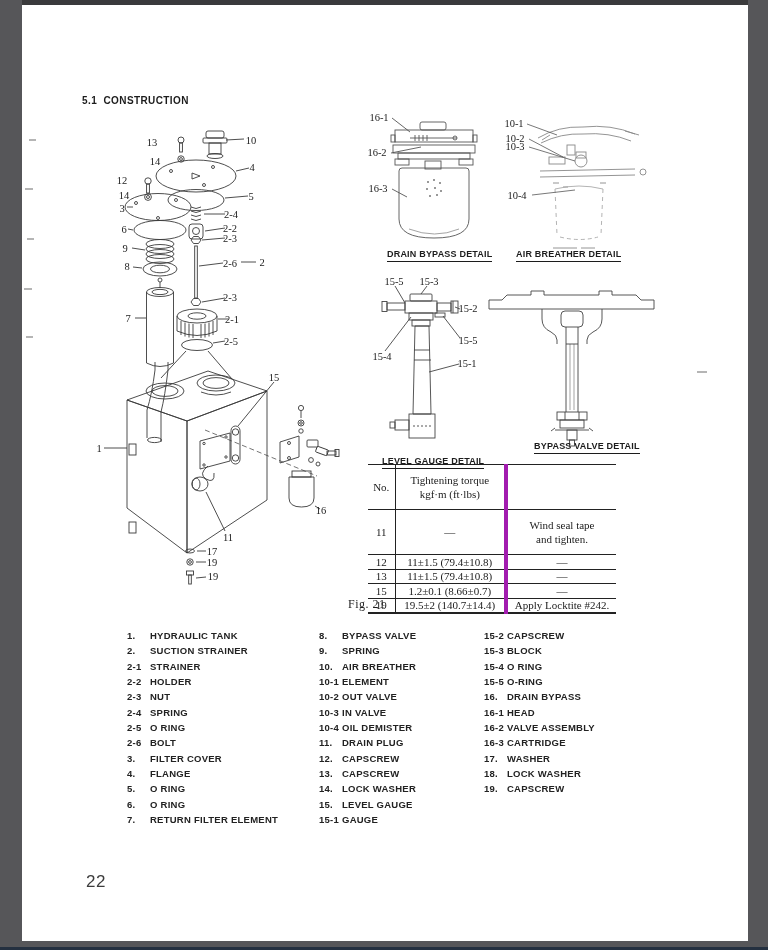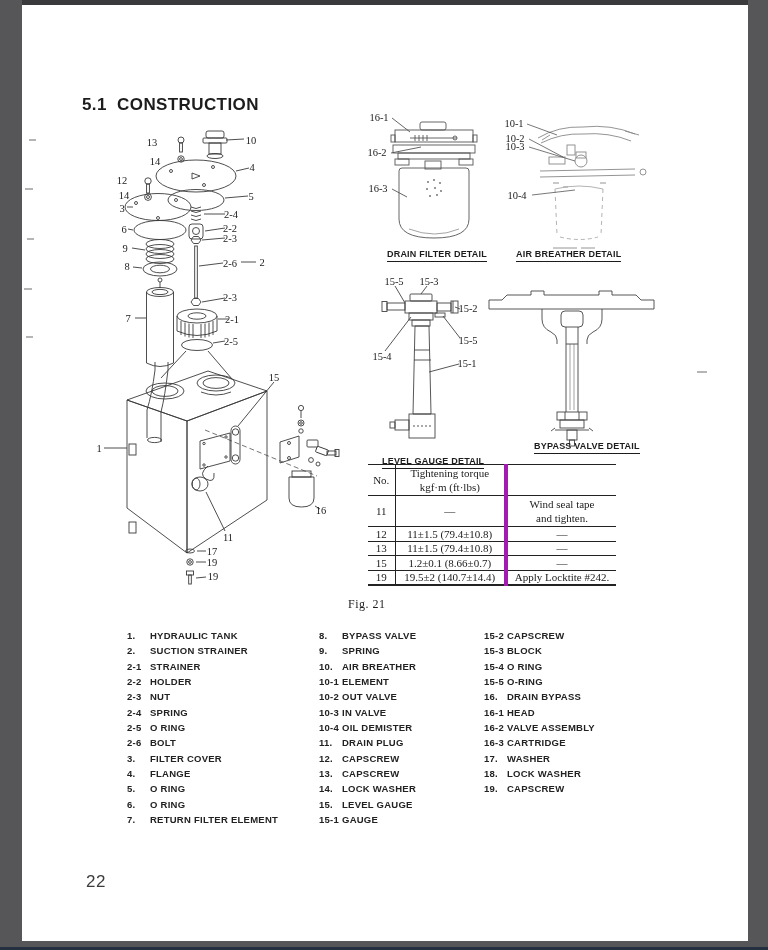--- a/index.html
+++ b/index.html
@@ -9,40 +9,40 @@
   .edge{position:absolute;}
   .edge-top{left:0;top:0;width:768px;height:5px;background:#3a3a3c;}
   .edge-left{left:0;top:0;width:22px;height:950px;background:#565659;}
   .edge-right{left:748px;top:0;width:20px;height:950px;background:#565659;}
   .edge-bot1{left:0;top:941px;width:768px;height:6px;background:#565659;}
   .edge-bot2{left:0;top:947px;width:768px;height:3px;background:#243040;}
   .tick{position:absolute;background:#b5b5b5;height:2px;}
 
   .abs{position:absolute;}
   .page-title{left:263px;top:66px;font-size:17.5px;font-weight:700;letter-spacing:.6px;white-space:pre;}
-  .section-heading{left:82px;top:95px;font-size:17px;font-weight:700;letter-spacing:.4px;white-space:pre;}
+  .section-heading{left:82px;top:95px;font-size:10px;font-weight:700;letter-spacing:.4px;white-space:pre;}
 
   .detail-caption{position:absolute;font-size:9px;font-weight:700;letter-spacing:.2px;
       border-bottom:1.5px solid #1c1c1c;padding-bottom:2px;white-space:nowrap;}
 
   svg{position:absolute;overflow:visible;}
   .lineart{stroke:#3a3a3a;fill:none;stroke-width:.9;}
 
   .callout-layer{position:absolute;left:0;top:0;width:768px;height:950px;pointer-events:none;}
   .callout-layer span{position:absolute;transform:translate(-50%,-50%);
       font:10.5px "Liberation Serif",serif;color:#222;white-space:nowrap;}
 
   .torque{position:absolute;left:368px;top:464px;border-collapse:collapse;
       font:11px "Liberation Serif",serif;color:#1b1b1b;
       border-top:1.5px solid #222;border-bottom:2px solid #222;}
   .torque td{text-align:center;padding:0 3px;border-top:1px solid #222;vertical-align:middle;}
   .torque tr:first-child td{border-top:none;}
   .torque td.mid{border-left:1px solid #222;border-right:4px solid #a21caf;}
   .torque tr{height:14.5px;}
-  .torque tr.tall{height:31px;}
+  .torque tr.tall{height:45px;}
   .preline{white-space:pre-line;line-height:1.3;}
 
   .fig-caption{left:340px;top:597px;font:12px "Liberation Serif",serif;letter-spacing:.5px;margin-left:8px;}
 
   .plist{position:absolute;top:630px;font-size:9.5px;font-weight:700;letter-spacing:.25px;color:#222;}
   .pl-row{display:flex;height:15.35px;align-items:flex-start;}
   .pl-no{width:23px;flex:none;}
   .page-number{left:86px;top:872px;font-size:17px;color:#3c3c3c;letter-spacing:.5px;}
 </style>
 </head>
@@ -305,21 +305,21 @@
       <rect x="72" y="140" width="30" height="8"></rect>
         <rect x="75" y="148" width="24" height="8"></rect>
       <line x1="80" y1="140" x2="80" y2="148"></line>
         <line x1="94" y1="140" x2="94" y2="148"></line>
       <path d="M70,158 h34 M70,156 l-4,3 M104,156 l4,3"></path>
       <rect x="82" y="158" width="10" height="10"></rect>
         <rect x="84.5" y="168" width="5" height="6"></rect>
     </g>
   </svg>
 
-  <div class="detail-caption" style="left:387px;top:249px">DRAIN FILTER DETAIL</div>
+  <div class="detail-caption" style="left:387px;top:249px">DRAIN BYPASS DETAIL</div>
   <div class="detail-caption" style="left:516px;top:249px">AIR BREATHER DETAIL</div>
   <div class="detail-caption" style="left:382px;top:456px">LEVEL GAUGE DETAIL</div>
   <div class="detail-caption" style="left:534px;top:441px">BYPASS VALVE DETAIL</div>
 
   <div class="callout-layer">
       <span style="left: 152px; top: 142px;">13</span>
       <span style="left: 155px; top: 161px;">14</span>
       <span style="left: 122px; top: 180px;">12</span>
       <span style="left: 124px; top: 195px;">14</span>
       <span style="left: 122px; top: 208px;">3</span>

